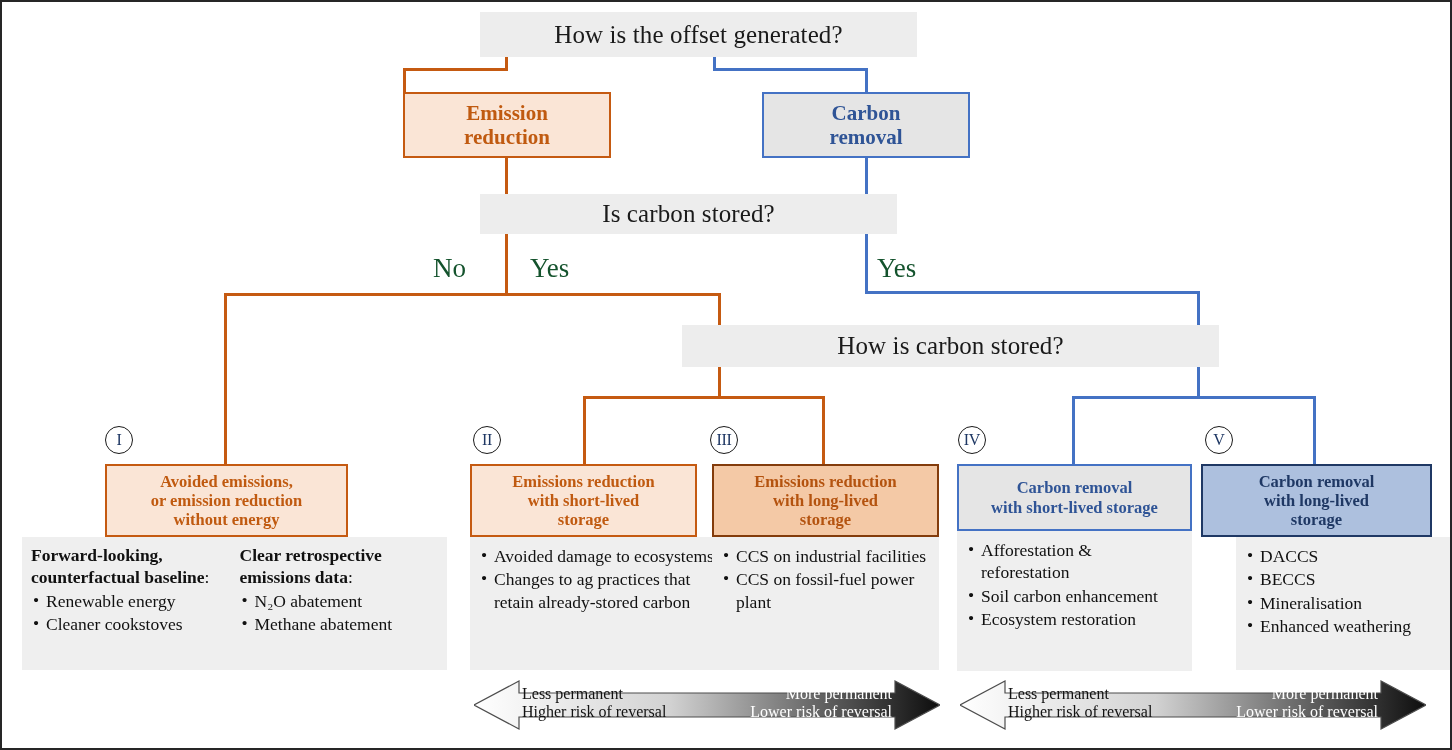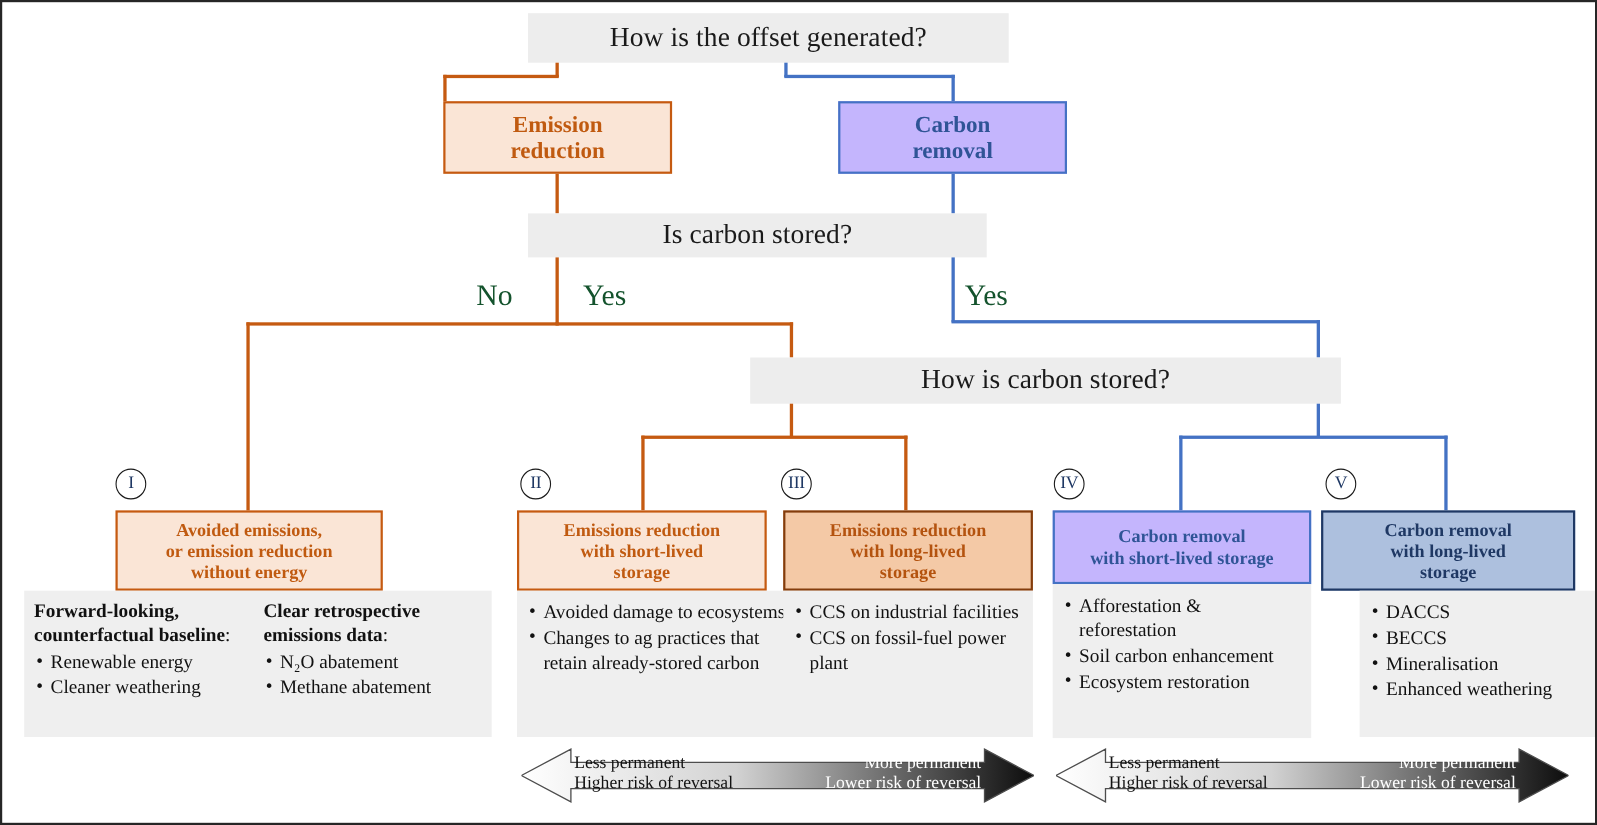--- a/index.html
+++ b/index.html
@@ -16,21 +16,21 @@
     color:#1a1a1a;font-size:25px;letter-spacing:.1px;
   }
 
   
   .dbox{
     display:flex;align-items:center;justify-content:center;text-align:center;
     font-weight:bold;line-height:1.16;
   }
   .dbox.orange{background:#fae5d6;border:2.5px solid #c55a11;color:#c05a10;}
   .dbox.orange-dark{background:#f4c9a6;border:2.5px solid #833c0c;color:#b4530f;}
-  .dbox.blue{background:#c4b5fd;border:2.5px solid #4472c4;color:#2f5496;}
+  .dbox.blue{background:#e5e5e5;border:2.5px solid #4472c4;color:#2f5496;}
   .dbox.blue-dark{background:#adc0de;border:2.5px solid #1f3864;color:#1f3864;}
 
   
   .ln{position:absolute;}
   .o{background:#c55a11;}
   .b{background:#4472c4;}
 
   
   .ynlabel{font-size:27px;color:#14532d;}
 
@@ -133,21 +133,21 @@
 without energy</span>
   </div>
   <div class="abs panel" style="left:20px;top:535px;width:425px;height:133px;">
     <div class="cols">
       <div>
         <div style="font-weight:bold;">
           <span>Forward-looking, counterfactual baseline</span><span style="font-weight:normal;">:</span>
         </div>
         <ul class="ul">
           <li>Renewable energy</li>
-          <li>Cleaner weathering</li>
+          <li>Cleaner cookstoves</li>
         </ul>
       </div>
       <div>
         <div style="font-weight:bold;">
           <span>Clear retrospective emissions data</span><span style="font-weight:normal;">:</span>
         </div>
         <ul class="ul">
           <li>N₂O abatement</li>
           <li>Methane abatement</li>
         </ul>

